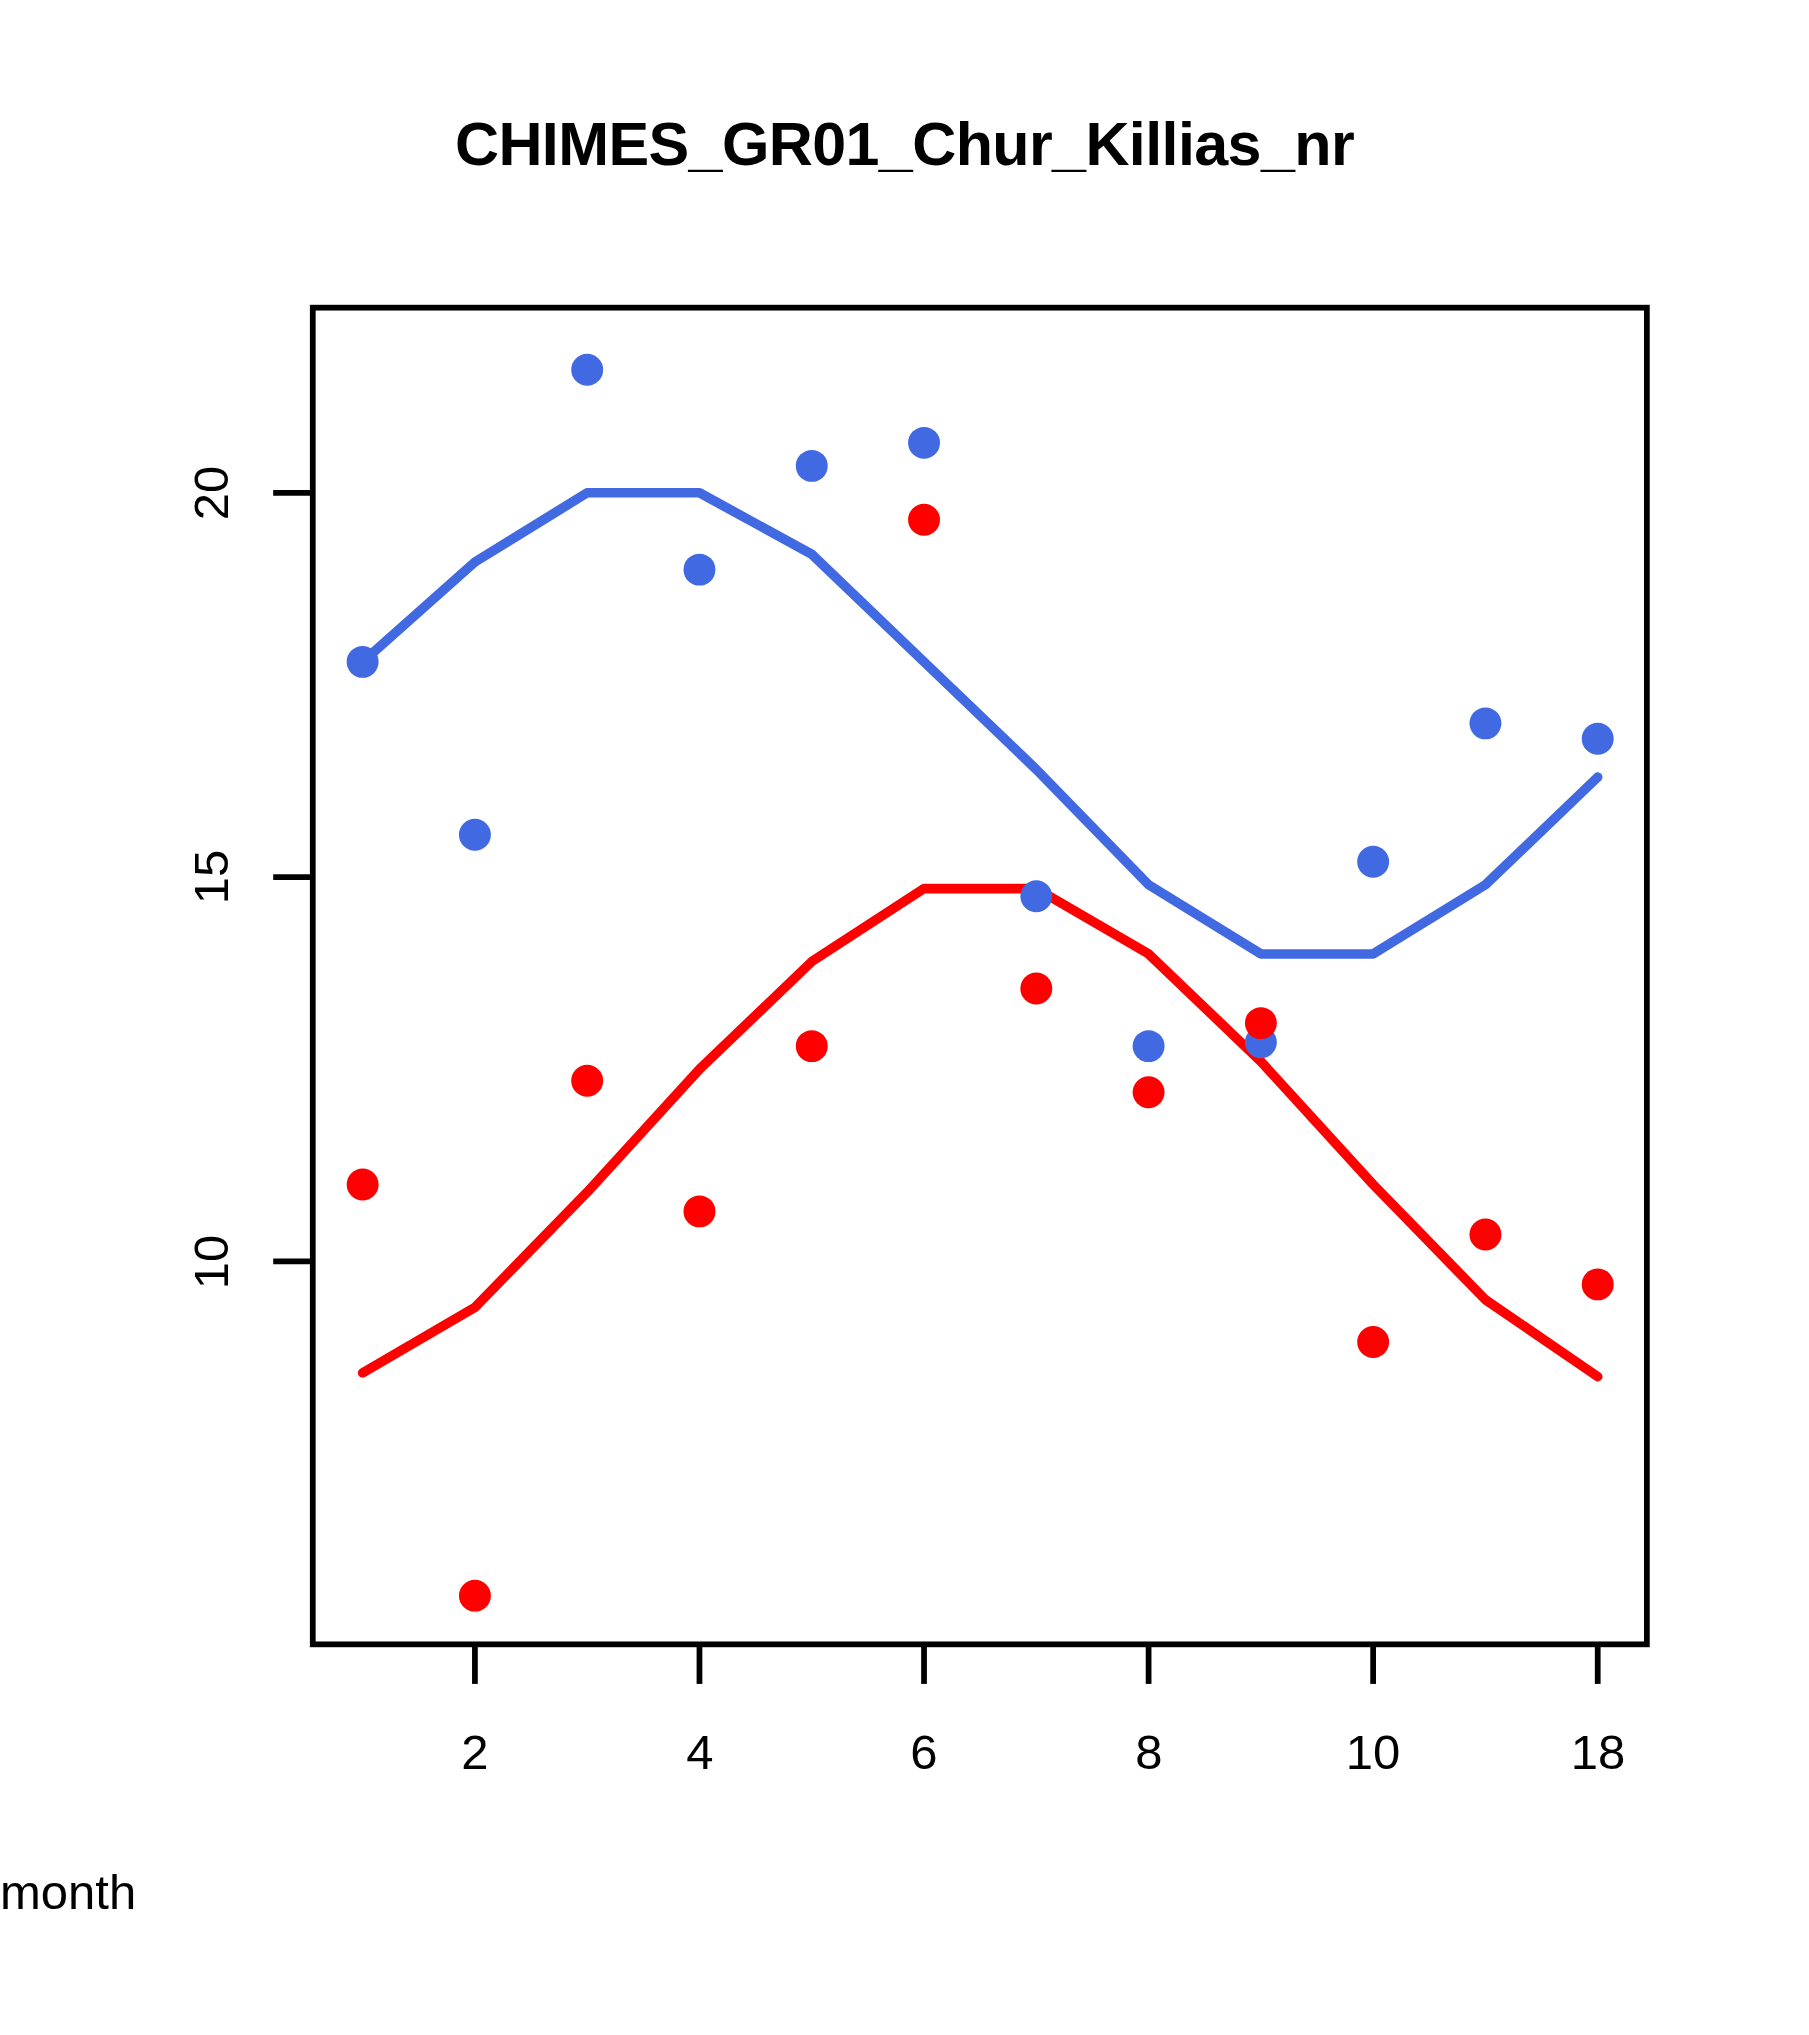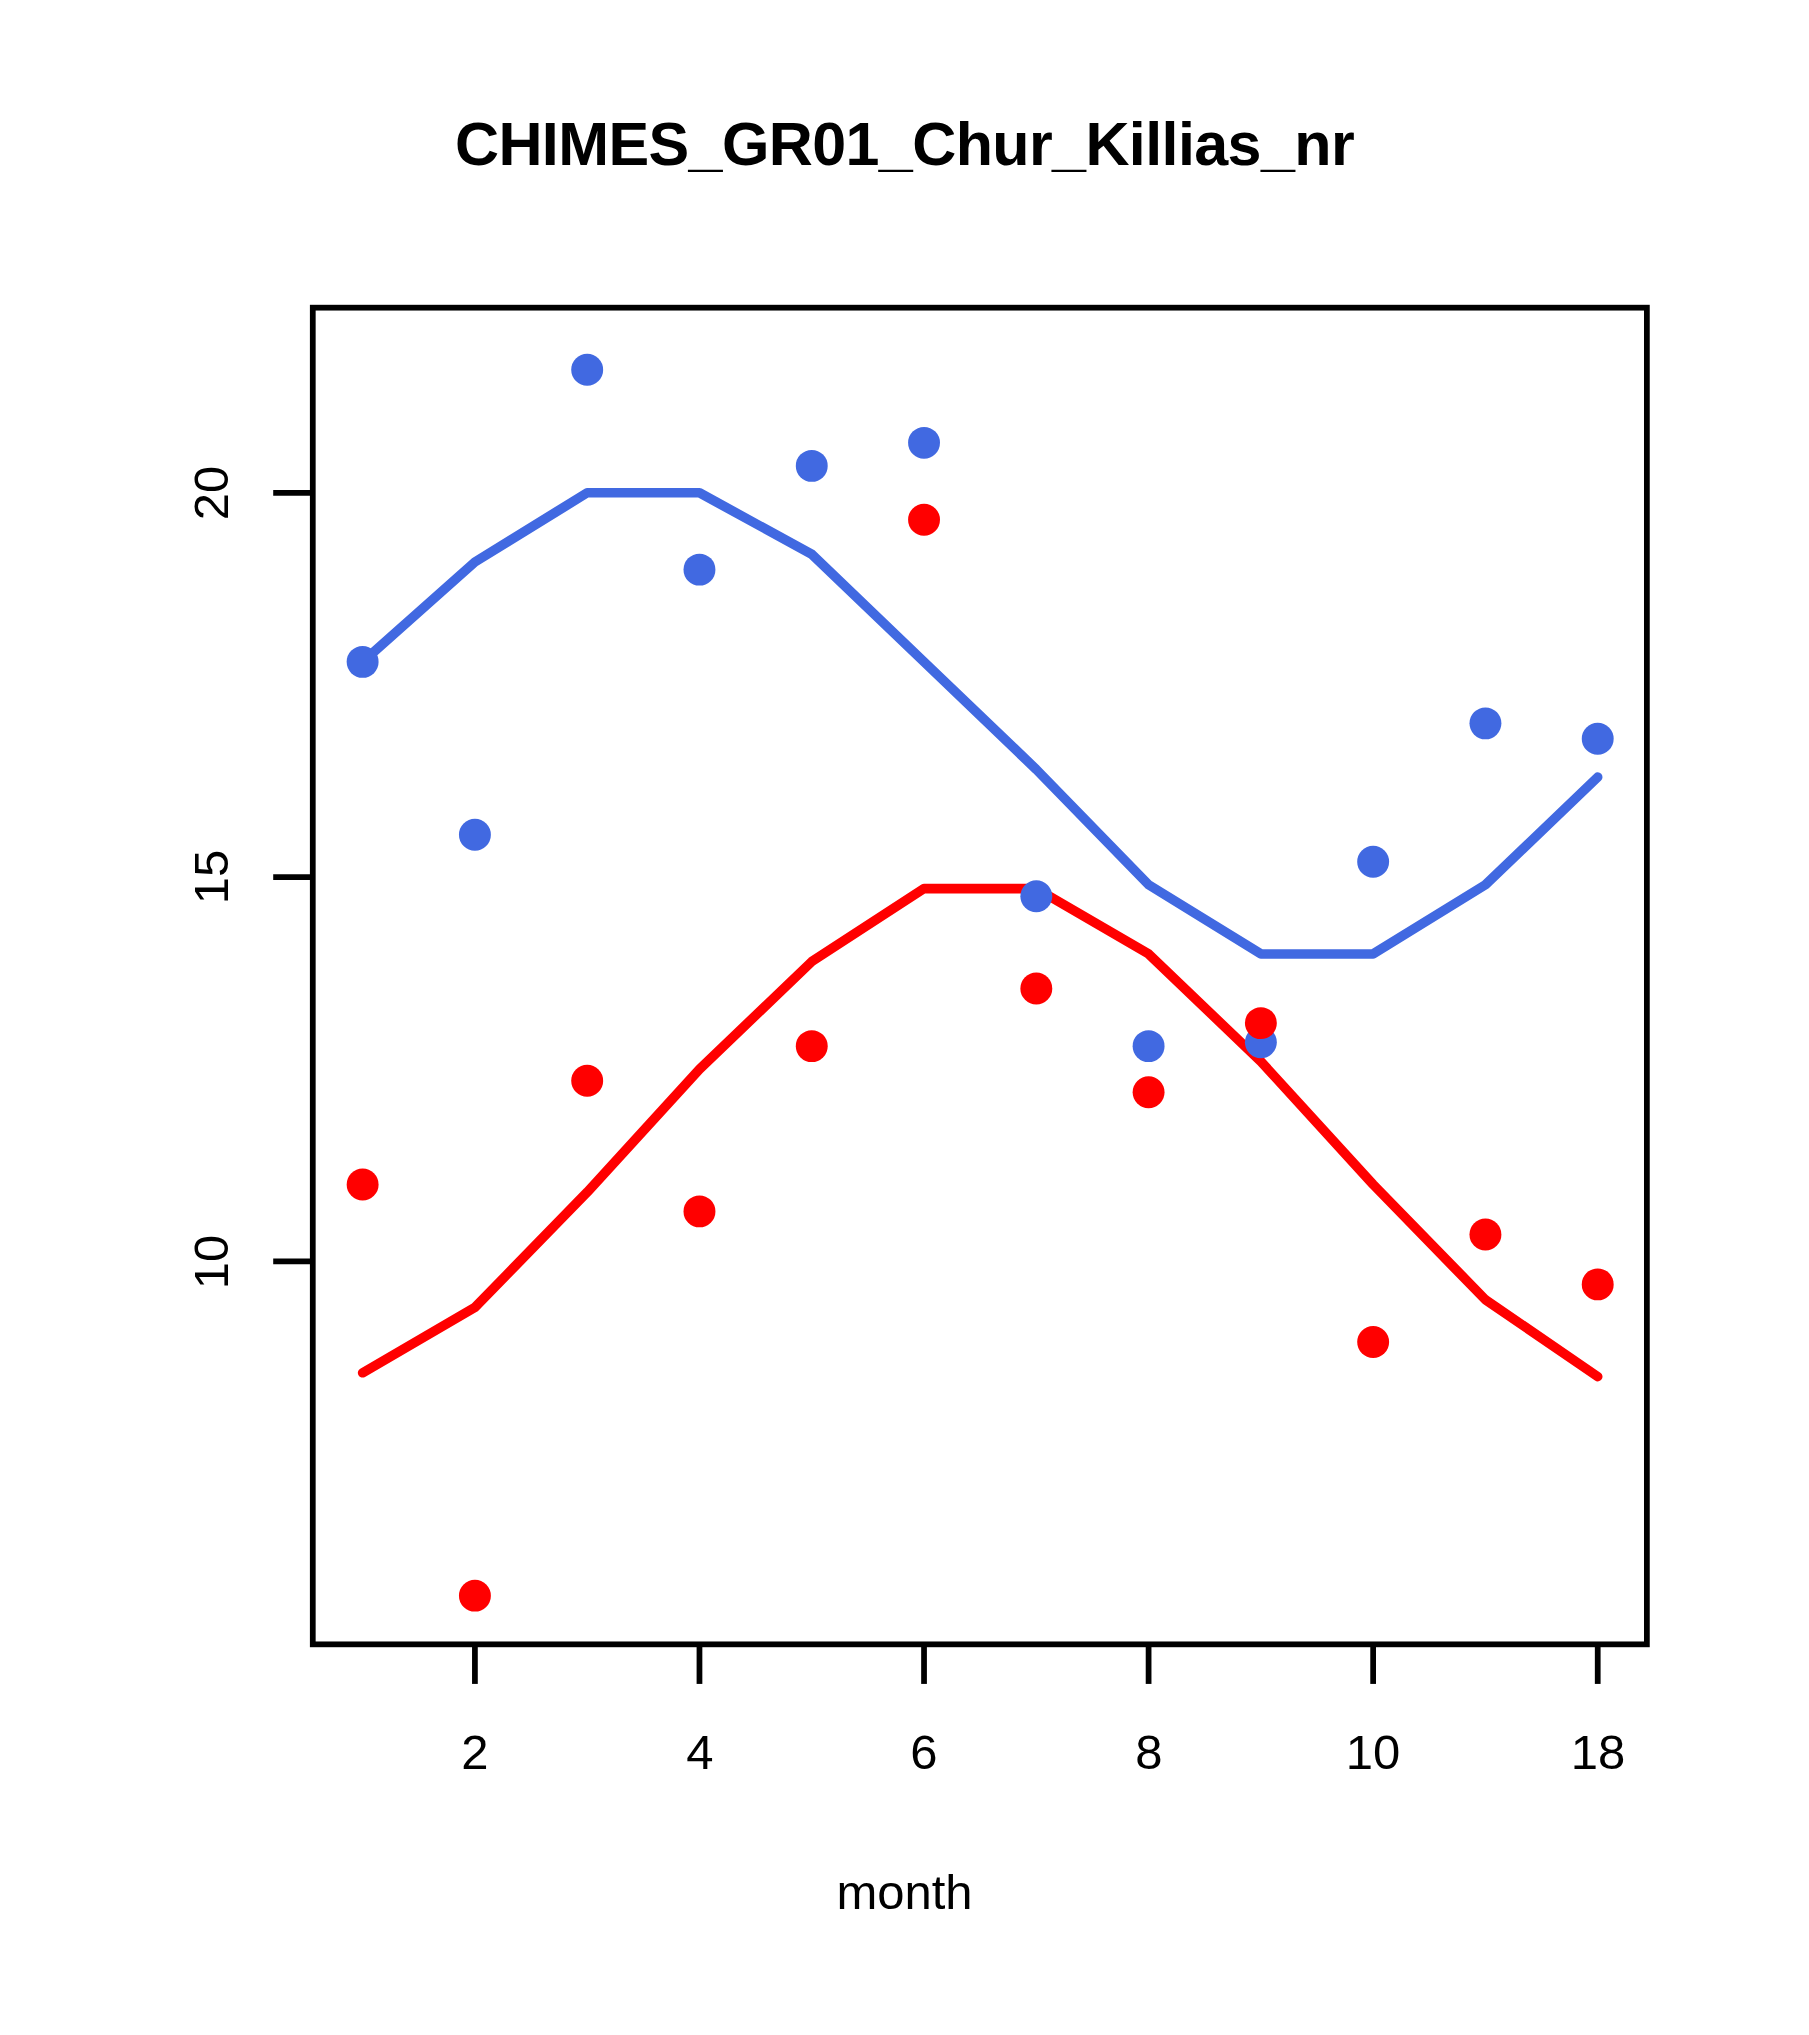--- a/index.html
+++ b/index.html
@@ -32,21 +32,21 @@
     font-size: 61px;
     letter-spacing: -0.6px;
     color: #000000;
     white-space: nowrap;
   }
   #xlabel {
     position: absolute;
     left: 0;
     top: 1864px;
     width: 1809px;
-    text-align: center;
+    text-align: left;
     font-family: "Liberation Sans", sans-serif;
     font-size: 49px;
     color: #000000;
   }
   .tick-label-x {
     position: absolute;
     font-family: "Liberation Sans", sans-serif;
     font-size: 49px;
     color: #000000;
     text-align: center;

